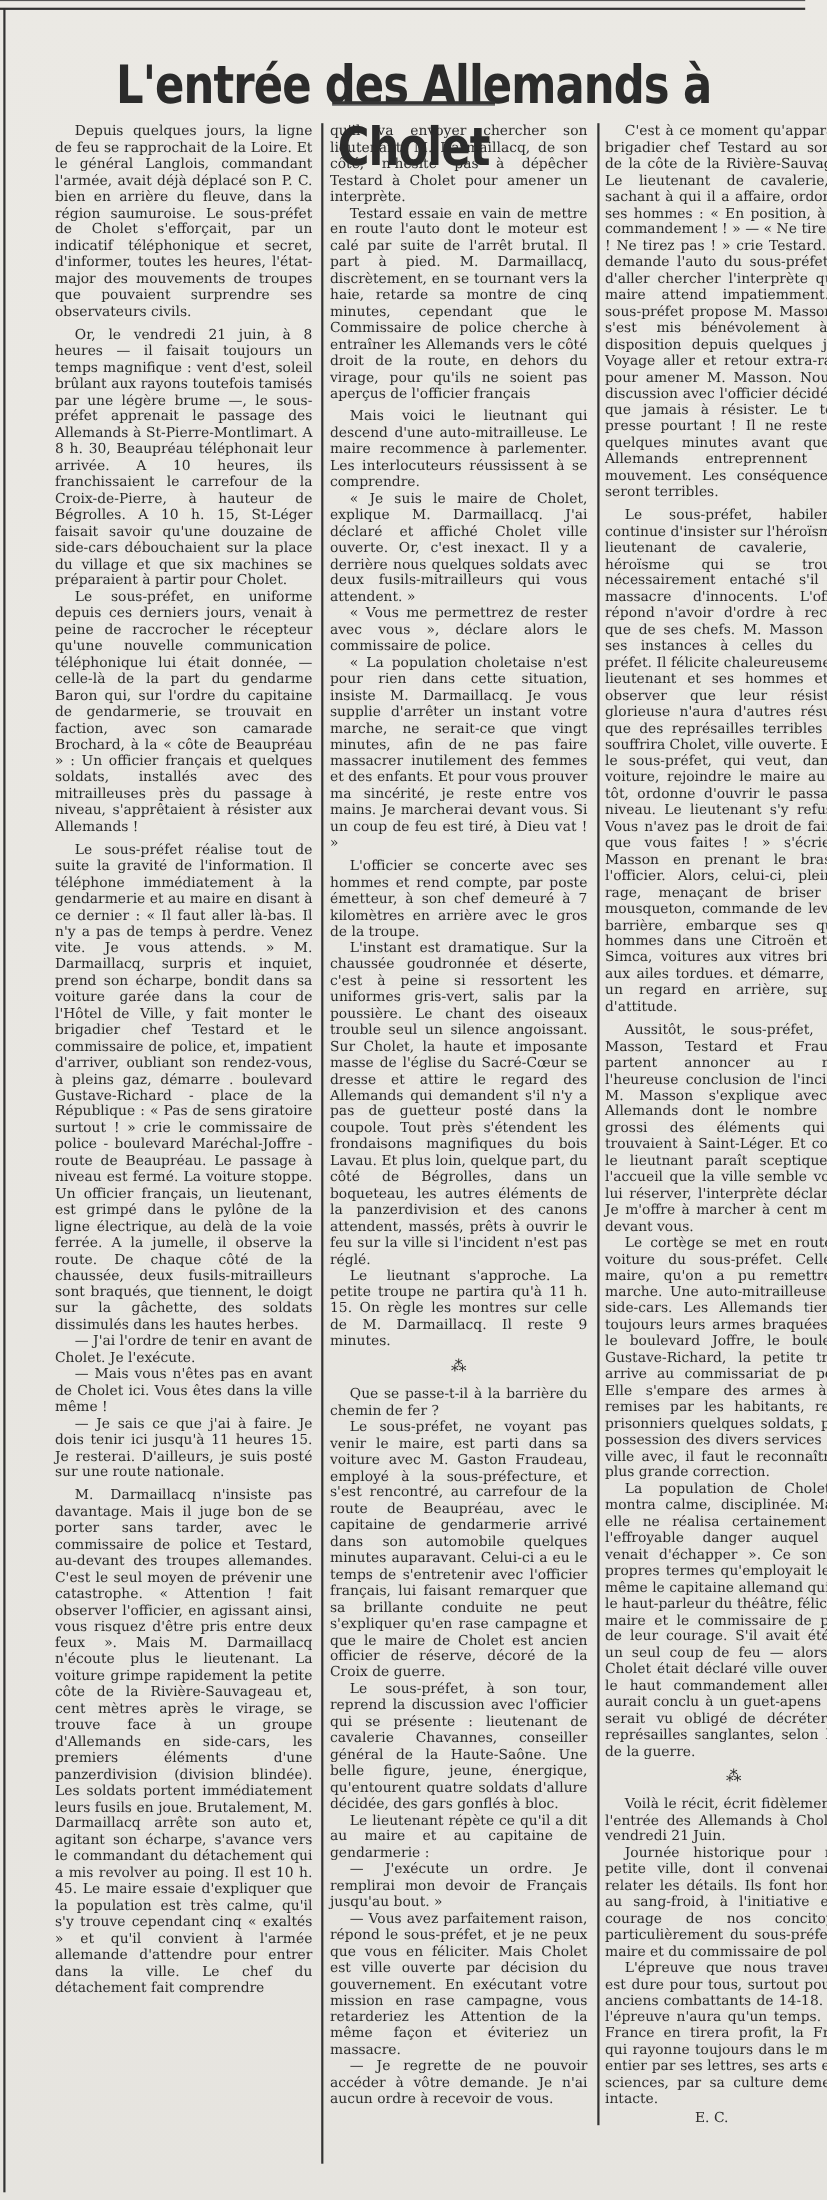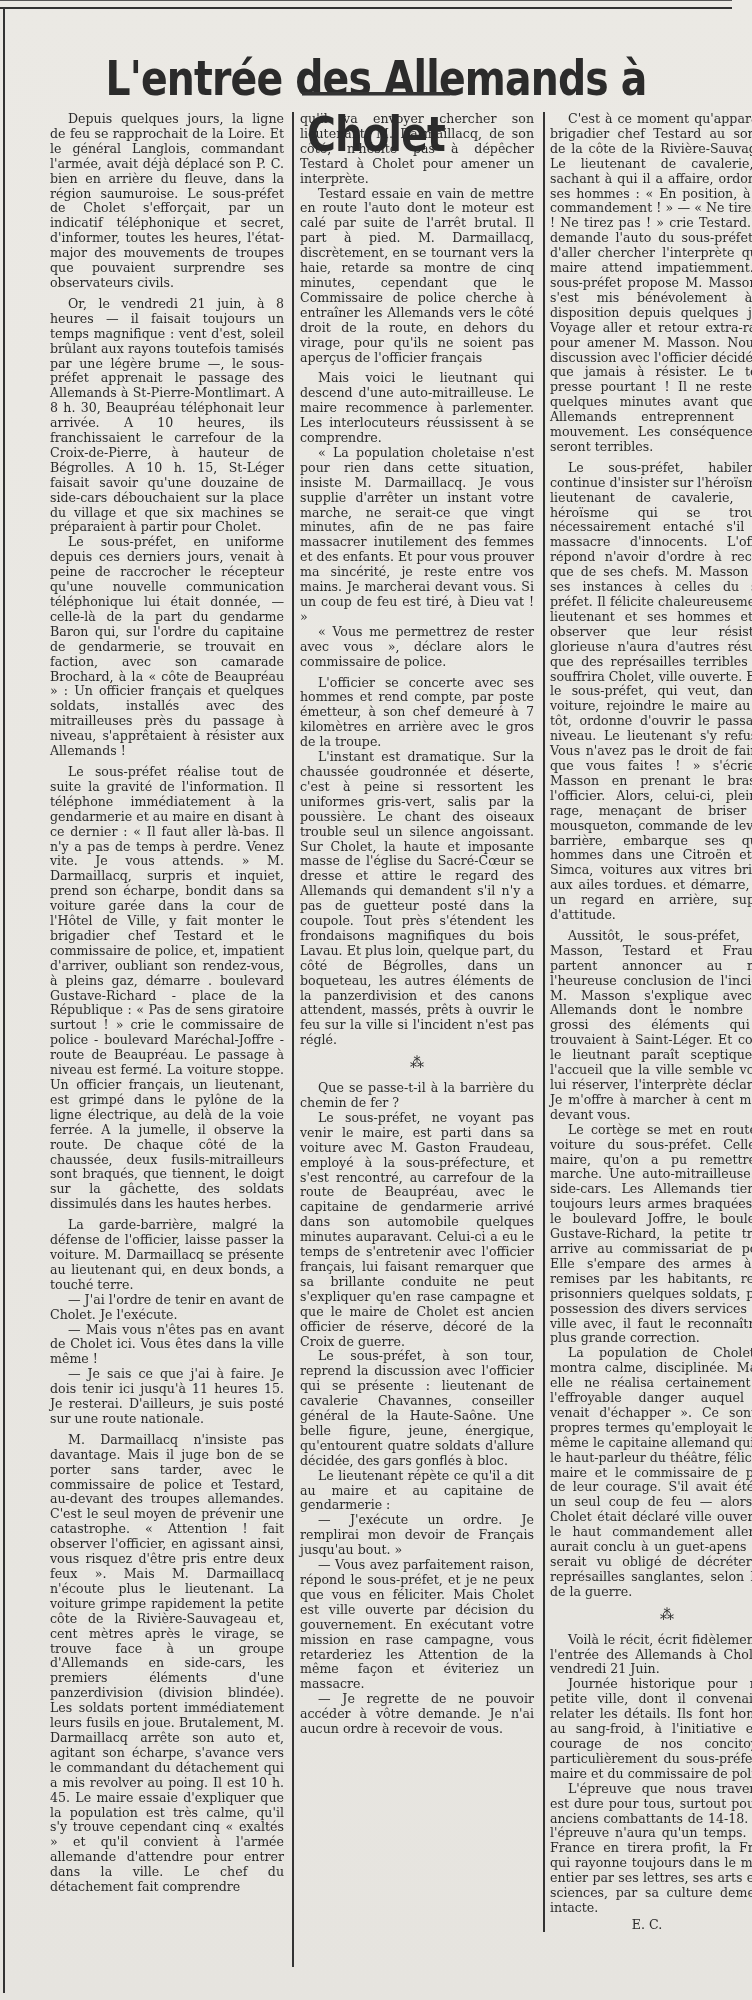--- a/index.html
+++ b/index.html
@@ -68,35 +68,36 @@
 
   <div class="columns">
     <div class="col-rule rule1"></div>
     <div class="col-rule rule2"></div>
 
     <div class="col col1">
       <p>Depuis quelques jours, la ligne de feu se rapprochait de la Loire. Et le général Langlois, commandant l'armée, avait déjà déplacé son P. C. bien en arrière du fleuve, dans la région saumuroise. Le sous-préfet de Cholet s'efforçait, par un indicatif téléphonique et secret, d'informer, toutes les heures, l'état-major des mouvements de troupes que pouvaient surprendre ses observateurs civils.</p>
       <p class="gap">Or, le vendredi 21 juin, à 8 heures — il faisait toujours un temps magnifique : vent d'est, soleil brûlant aux rayons toutefois tamisés par une légère brume —, le sous-préfet apprenait le passage des Allemands à St-Pierre-Montlimart. A 8 h. 30, Beaupréau téléphonait leur arrivée. A 10 heures, ils franchissaient le carrefour de la Croix-de-Pierre, à hauteur de Bégrolles. A 10 h. 15, St-Léger faisait savoir qu'une douzaine de side-cars débouchaient sur la place du village et que six machines se préparaient à partir pour Cholet.</p>
       <p>Le sous-préfet, en uniforme depuis ces derniers jours, venait à peine de raccrocher le récepteur qu'une nouvelle communication téléphonique lui était donnée, — celle-là de la part du gendarme Baron qui, sur l'ordre du capitaine de gendarmerie, se trouvait en faction, avec son camarade Brochard, à la « côte de Beaupréau » : Un officier français et quelques soldats, installés avec des mitrailleuses près du passage à niveau, s'apprêtaient à résister aux Allemands !</p>
       <p class="gap">Le sous-préfet réalise tout de suite la gravité de l'information. Il téléphone immédiatement à la gendarmerie et au maire en disant à ce dernier : « Il faut aller là-bas. Il n'y a pas de temps à perdre. Venez vite. Je vous attends. » M. Darmaillacq, surpris et inquiet, prend son écharpe, bondit dans sa voiture garée dans la cour de l'Hôtel de Ville, y fait monter le brigadier chef Testard et le commissaire de police, et, impatient d'arriver, oubliant son rendez-vous, à pleins gaz, démarre . boulevard Gustave-Richard - place de la République : « Pas de sens giratoire surtout ! » crie le commissaire de police - boulevard Maréchal-Joffre - route de Beaupréau. Le passage à niveau est fermé. La voiture stoppe. Un officier français, un lieutenant, est grimpé dans le pylône de la ligne électrique, au delà de la voie ferrée. A la jumelle, il observe la route. De chaque côté de la chaussée, deux fusils-mitrailleurs sont braqués, que tiennent, le doigt sur la gâchette, des soldats dissimulés dans les hautes herbes.</p>
-      <p class="gap">La garde-barrière, malgré la défense de l'officier, laisse passer la voiture. M. Darmaillacq se présente au lieutenant qui, en deux bonds, a touché terre.</p>
       <p>— J'ai l'ordre de tenir en avant de Cholet. Je l'exécute.</p>
       <p>— Mais vous n'êtes pas en avant de Cholet ici. Vous êtes dans la ville même !</p>
       <p>— Je sais ce que j'ai à faire. Je dois tenir ici jusqu'à 11 heures 15. Je resterai. D'ailleurs, je suis posté sur une route nationale.</p>
       <p class="gap">M. Darmaillacq n'insiste pas davantage. Mais il juge bon de se porter sans tarder, avec le commissaire de police et Testard, au-devant des troupes allemandes. C'est le seul moyen de prévenir une catastrophe. « Attention ! fait observer l'officier, en agissant ainsi, vous risquez d'être pris entre deux feux ». Mais M. Darmaillacq n'écoute plus le lieutenant. La voiture grimpe rapidement la petite côte de la Rivière-Sauvageau et, cent mètres après le virage, se trouve face à un groupe d'Allemands en side-cars, les premiers éléments d'une panzerdivision (division blindée). Les soldats portent immédiatement leurs fusils en joue. Brutalement, M. Darmaillacq arrête son auto et, agitant son écharpe, s'avance vers le commandant du détachement qui a mis revolver au poing. Il est 10 h. 45. Le maire essaie d'expliquer que la population est très calme, qu'il s'y trouve cependant cinq « exaltés » et qu'il convient à l'armée allemande d'attendre pour entrer dans la ville. Le chef du détachement fait comprendre</p>
     </div>
 
     <div class="col col2">
       <p class="noindent">qu'il va envoyer chercher son lieutenant. M. Darmaillacq, de son côté, n'hésite pas à dépêcher Testard à Cholet pour amener un interprète.</p>
       <p>Testard essaie en vain de mettre en route l'auto dont le moteur est calé par suite de l'arrêt brutal. Il part à pied. M. Darmaillacq, discrètement, en se tournant vers la haie, retarde sa montre de cinq minutes, cependant que le Commissaire de police cherche à entraîner les Allemands vers le côté droit de la route, en dehors du virage, pour qu'ils ne soient pas aperçus de l'officier français</p>
       <p class="gap">Mais voici le lieutnant qui descend d'une auto-mitrailleuse. Le maire recommence à parlementer. Les interlocuteurs réussissent à se comprendre.</p>
+      <p>« Je suis le maire de Cholet, explique M. Darmaillacq. J'ai déclaré et affiché Cholet ville ouverte. Or, c'est inexact. Il y a derrière nous quelques soldats avec deux fusils-mitrailleurs qui vous attendent. »</p>
+      <p>« Vous me permettrez de rester avec vous », déclare alors le commissaire de police.</p>
       <p>« La population choletaise n'est pour rien dans cette situation, insiste M. Darmaillacq. Je vous supplie d'arrêter un instant votre marche, ne serait-ce que vingt minutes, afin de ne pas faire massacrer inutilement des femmes et des enfants. Et pour vous prouver ma sincérité, je reste entre vos mains. Je marcherai devant vous. Si un coup de feu est tiré, à Dieu vat ! »</p>
-      <p>« Vous me permettrez de rester avec vous », déclare alors le commissaire de police.</p>
       <p class="gap">L'officier se concerte avec ses hommes et rend compte, par poste émetteur, à son chef demeuré à 7 kilomètres en arrière avec le gros de la troupe.</p>
       <p>L'instant est dramatique. Sur la chaussée goudronnée et déserte, c'est à peine si ressortent les uniformes gris-vert, salis par la poussière. Le chant des oiseaux trouble seul un silence angoissant. Sur Cholet, la haute et imposante masse de l'église du Sacré-Cœur se dresse et attire le regard des Allemands qui demandent s'il n'y a pas de guetteur posté dans la coupole. Tout près s'étendent les frondaisons magnifiques du bois Lavau. Et plus loin, quelque part, du côté de Bégrolles, dans un boqueteau, les autres éléments de la panzerdivision et des canons attendent, massés, prêts à ouvrir le feu sur la ville si l'incident n'est pas réglé.</p>
+      <p>Le lieutnant s'approche. La petite troupe ne partira qu'à 11 h. 15. On règle les montres sur celle de M. Darmaillacq. Il reste 9 minutes.</p>
       <div class="asterism">⁂</div>
       <p>Que se passe-t-il à la barrière du chemin de fer ?</p>
       <p>Le sous-préfet, ne voyant pas venir le maire, est parti dans sa voiture avec M. Gaston Fraudeau, employé à la sous-préfecture, et s'est rencontré, au carrefour de la route de Beaupréau, avec le capitaine de gendarmerie arrivé dans son automobile quelques minutes auparavant. Celui-ci a eu le temps de s'entretenir avec l'officier français, lui faisant remarquer que sa brillante conduite ne peut s'expliquer qu'en rase campagne et que le maire de Cholet est ancien officier de réserve, décoré de la Croix de guerre.</p>
       <p>Le sous-préfet, à son tour, reprend la discussion avec l'officier qui se présente : lieutenant de cavalerie Chavannes, conseiller général de la Haute-Saône. Une belle figure, jeune, énergique, qu'entourent quatre soldats d'allure décidée, des gars gonflés à bloc.</p>
       <p>Le lieutenant répète ce qu'il a dit au maire et au capitaine de gendarmerie :</p>
       <p>— J'exécute un ordre. Je remplirai mon devoir de Français jusqu'au bout. »</p>
       <p>— Vous avez parfaitement raison, répond le sous-préfet, et je ne peux que vous en féliciter. Mais Cholet est ville ouverte par décision du gouvernement. En exécutant votre mission en rase campagne, vous retarderiez les Attention de la même façon et éviteriez un massacre.</p>
       <p>— Je regrette de ne pouvoir accéder à vôtre demande. Je n'ai aucun ordre à recevoir de vous.</p>
     </div>
 

